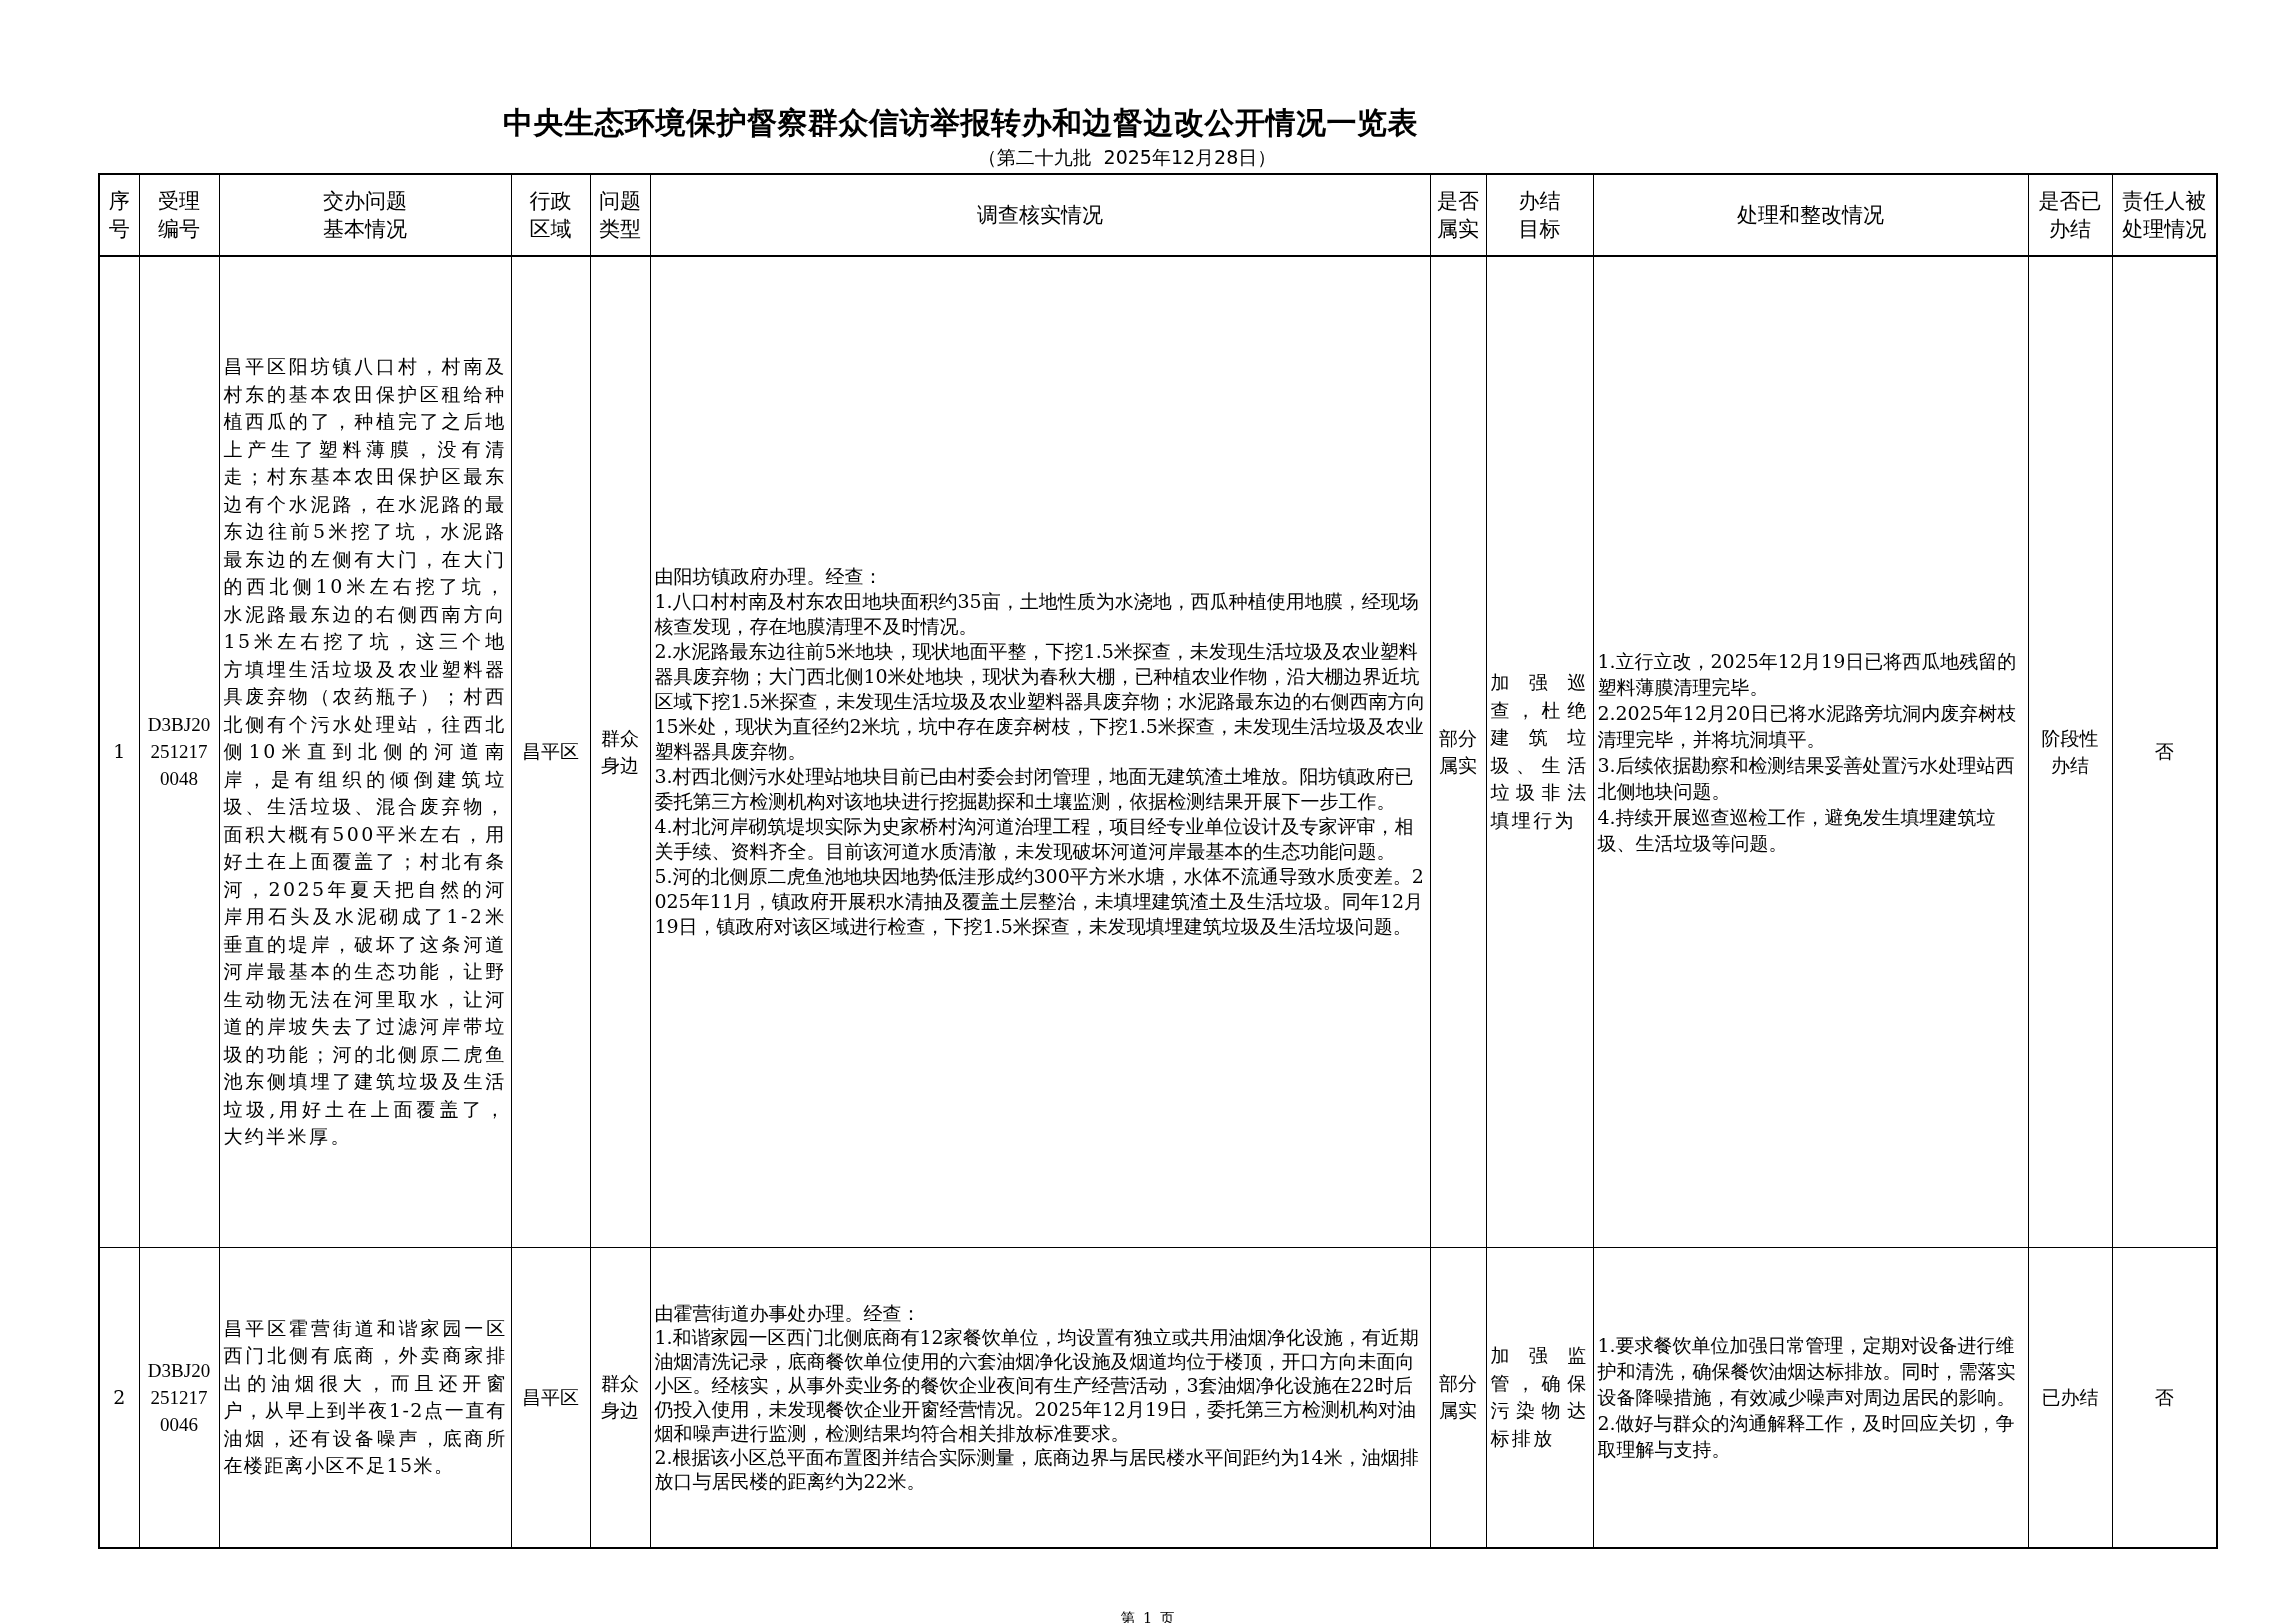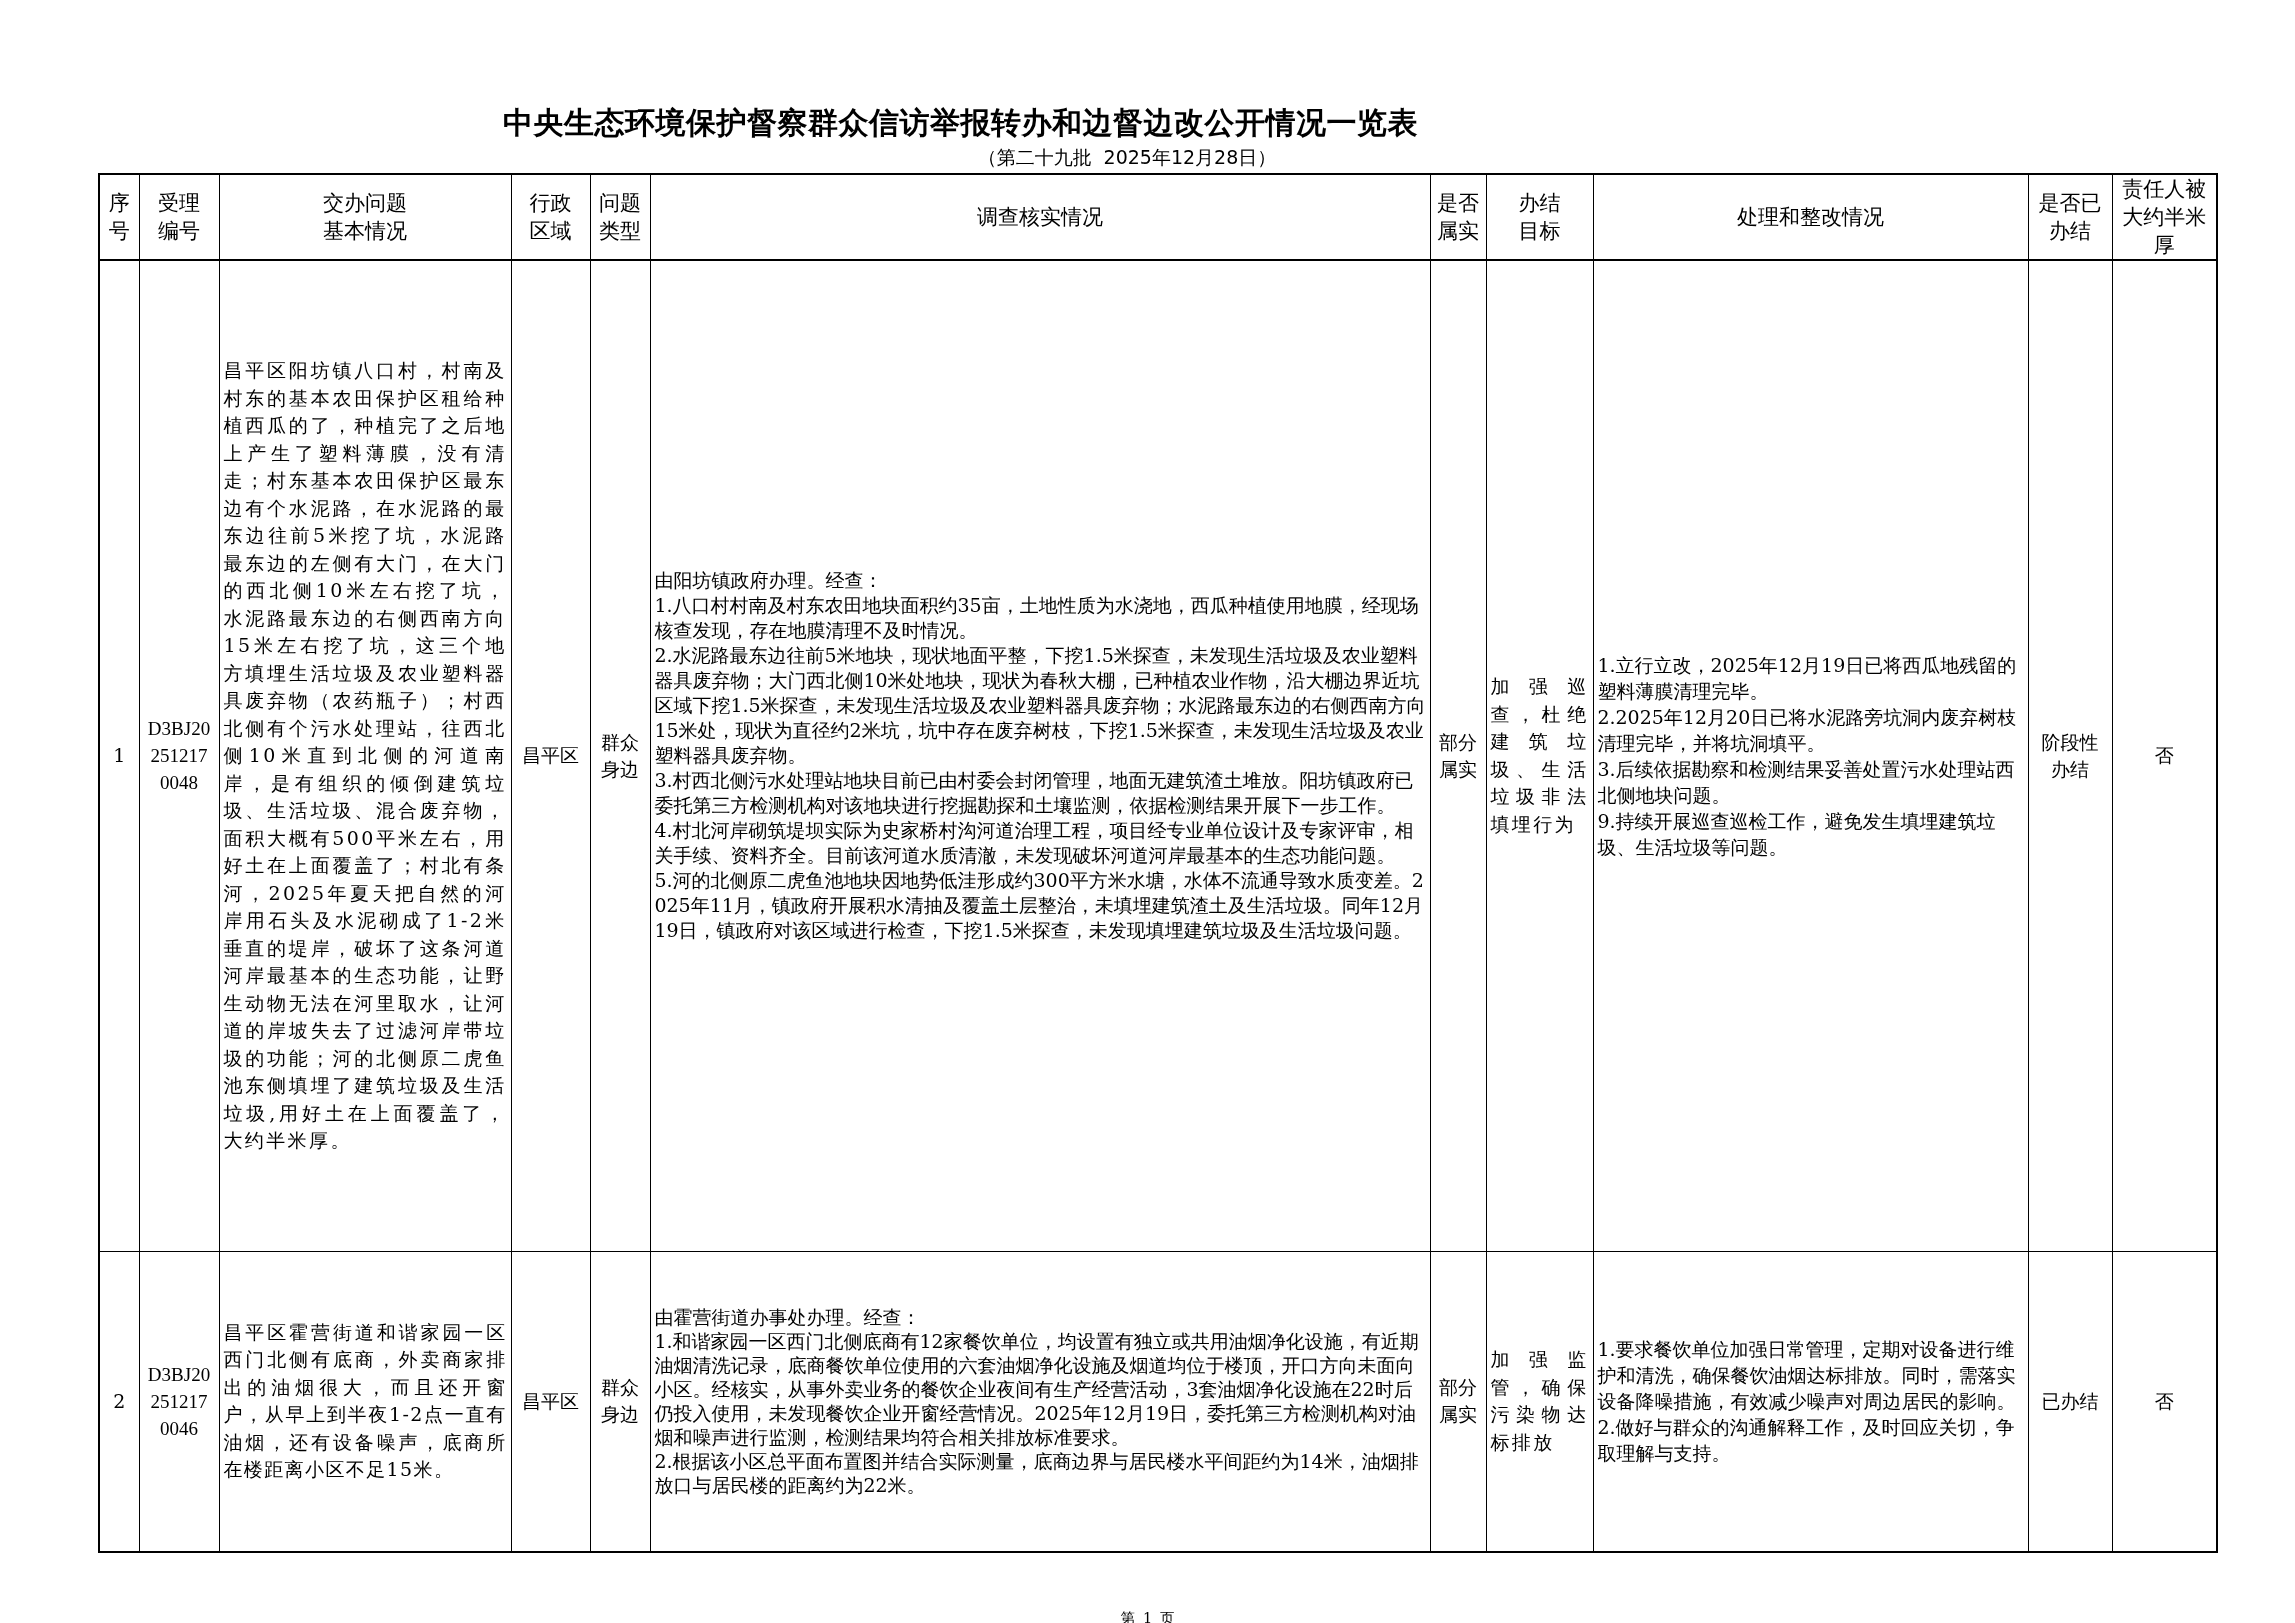--- a/index.html
+++ b/index.html
@@ -93,21 +93,21 @@
       </th>
       <th>
         <span class="pline">处理和整改情况</span>
       </th>
       <th>
         <span class="pline">是否已</span>
         <span class="pline">办结</span>
       </th>
       <th>
         <span class="pline">责任人被</span>
-        <span class="pline">大约半米厚</span>
+        <span class="pline">处理情况</span>
       </th>
     </tr>
   </thead>
   <tbody>
     <tr class="row1">
       <td class="cell-c">1</td>
       <td class="cell-c">
         <span class="id-line">D3BJ20</span>
         <span class="id-line">251217</span>
         <span class="id-line">0048</span>
@@ -128,21 +128,21 @@
       </td>
       <td class="cell-c">
         <span class="pline">部分</span>
         <span class="pline">属实</span>
       </td>
       <td class="cell-j">加强巡查，杜绝建筑垃圾、生活垃圾非法填埋行为</td>
       <td class="cell-l" style="line-height:26px;">
         <span class="pline">1.立行立改，2025年12月19日已将西瓜地残留的塑料薄膜清理完毕。</span>
         <span class="pline">2.2025年12月20日已将水泥路旁坑洞内废弃树枝清理完毕，并将坑洞填平。</span>
         <span class="pline">3.后续依据勘察和检测结果妥善处置污水处理站西北侧地块问题。</span>
-        <span class="pline">9.持续开展巡查巡检工作，避免发生填埋建筑垃圾、生活垃圾等问题。</span>
+        <span class="pline">4.持续开展巡查巡检工作，避免发生填埋建筑垃圾、生活垃圾等问题。</span>
       </td>
       <td class="cell-c">
         <span class="pline">阶段性</span>
         <span class="pline">办结</span>
       </td>
       <td class="cell-c">否</td>
     </tr>
     <tr class="row2">
       <td class="cell-c">2</td>
       <td class="cell-c">

